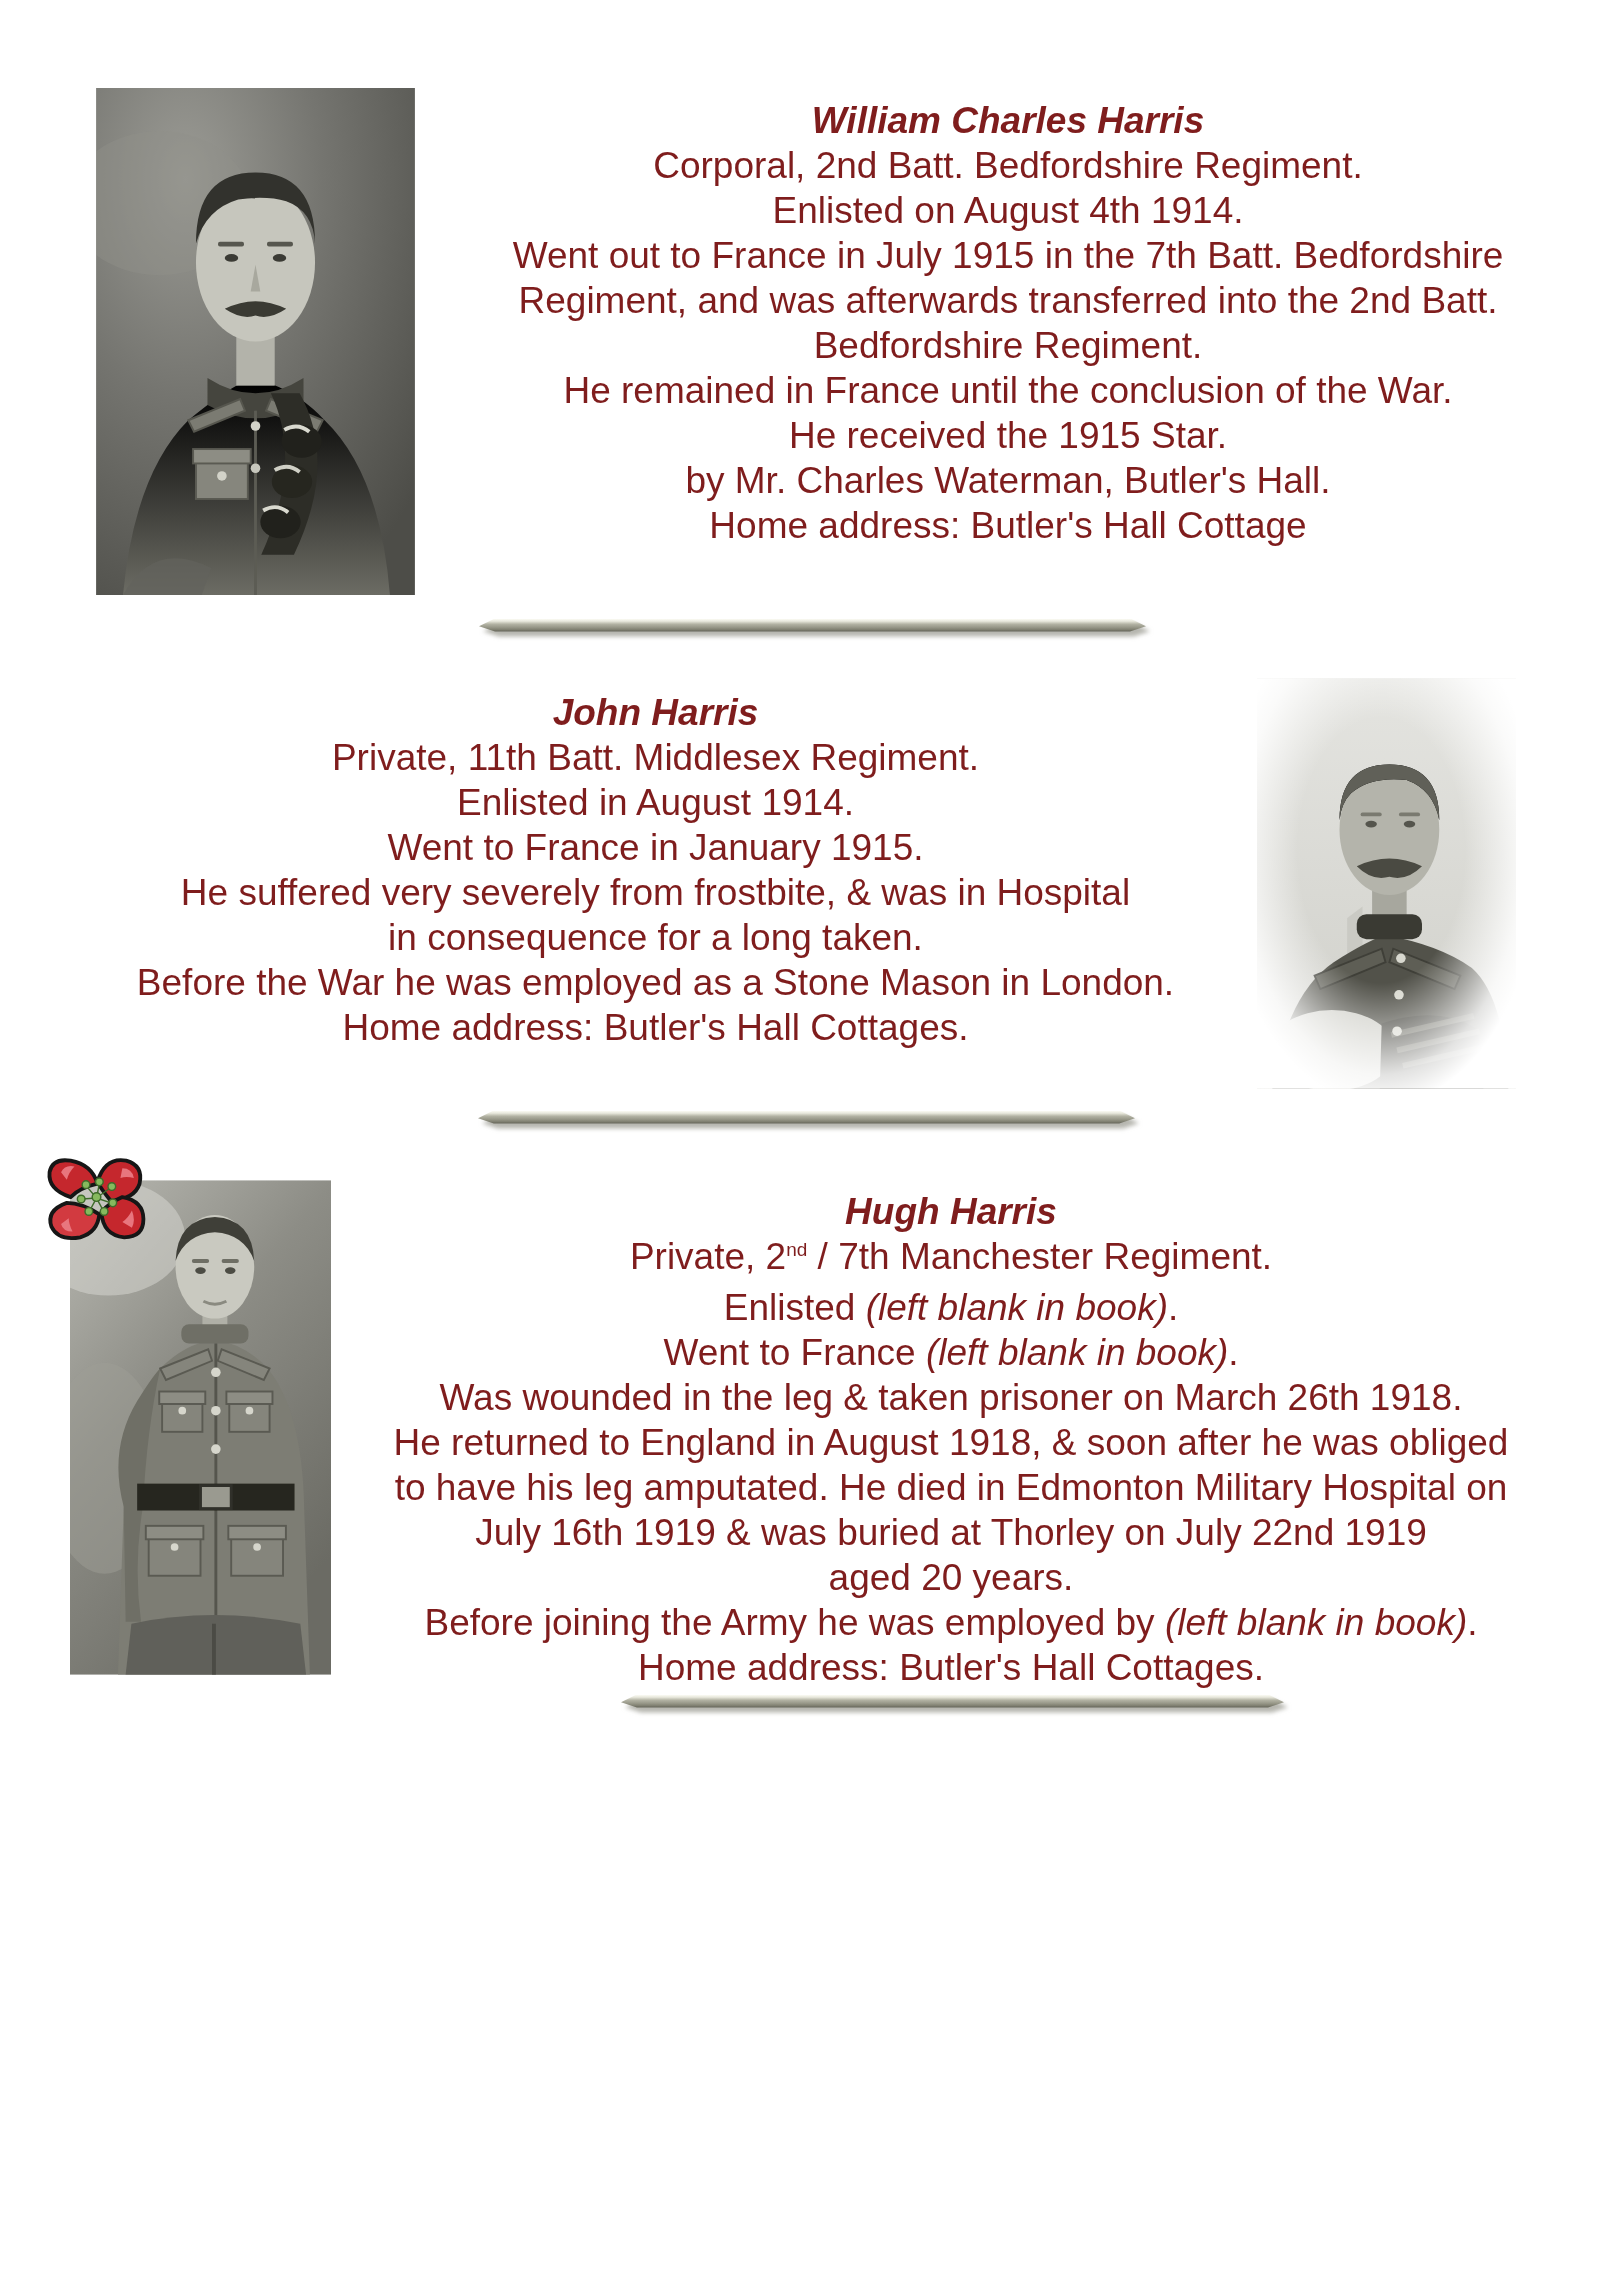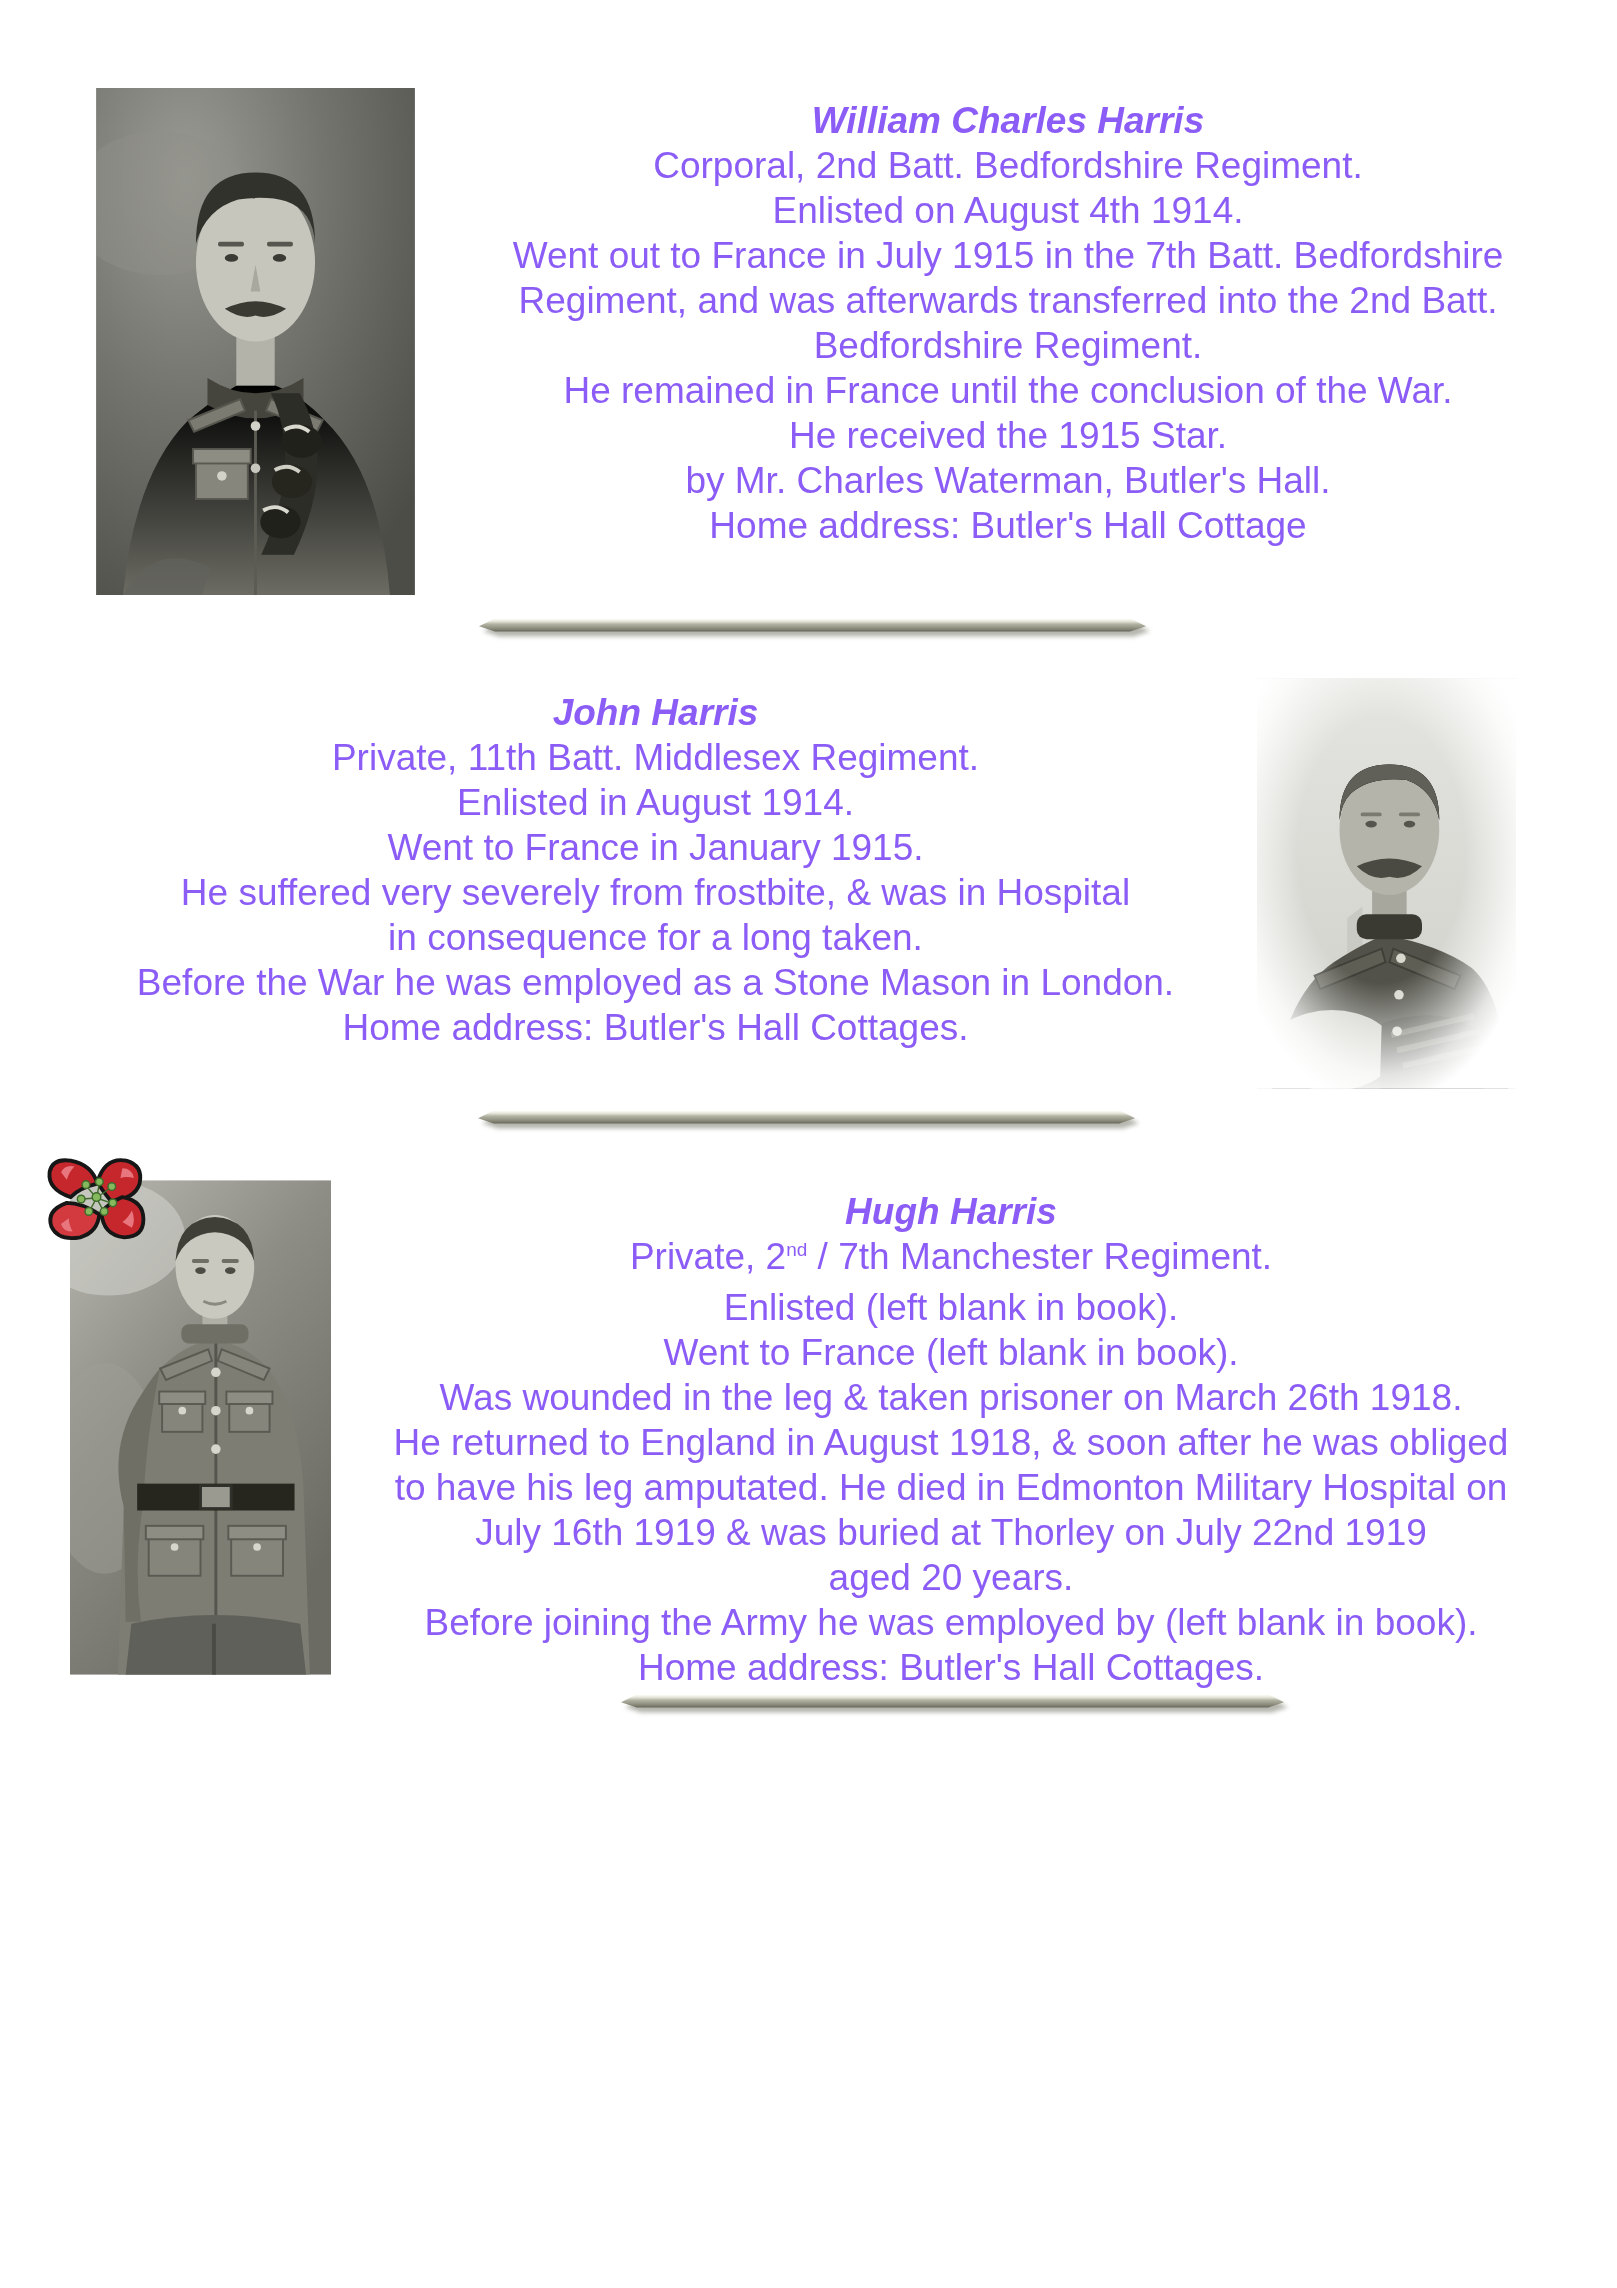--- a/index.html
+++ b/index.html
@@ -2,38 +2,38 @@
 <html><head>
 <meta charset="utf-8">
 <style>
   html,body{margin:0;padding:0;background:#ffffff;}
   .page{
     position:relative;
     width:1618px;
     height:2288px;
     background:#ffffff;
     font-family:"Liberation Sans", sans-serif;
-    color:#8b5cf6;
+    color:#7f1d1d;
     overflow:hidden;
   }
   .textblock{position:absolute;text-align:center;}
   .line{
     font-size:37px;
     line-height:45px;
     white-space:nowrap;
     font-weight:400;
   }
   .heading{
     font-size:37px;
     line-height:45px;
     font-weight:bold;
     font-style:italic;
     white-space:nowrap;
   }
-  .it{}
+  .it{font-style:italic;}
   sup.ord{
     font-size:19px;
     position:relative;
     top:-13.4px;
     vertical-align:baseline;
   }
   .photo{position:absolute;display:block;}
   .photo svg{display:block;width:100%;height:100%;}
   .divider{
     position:absolute;

